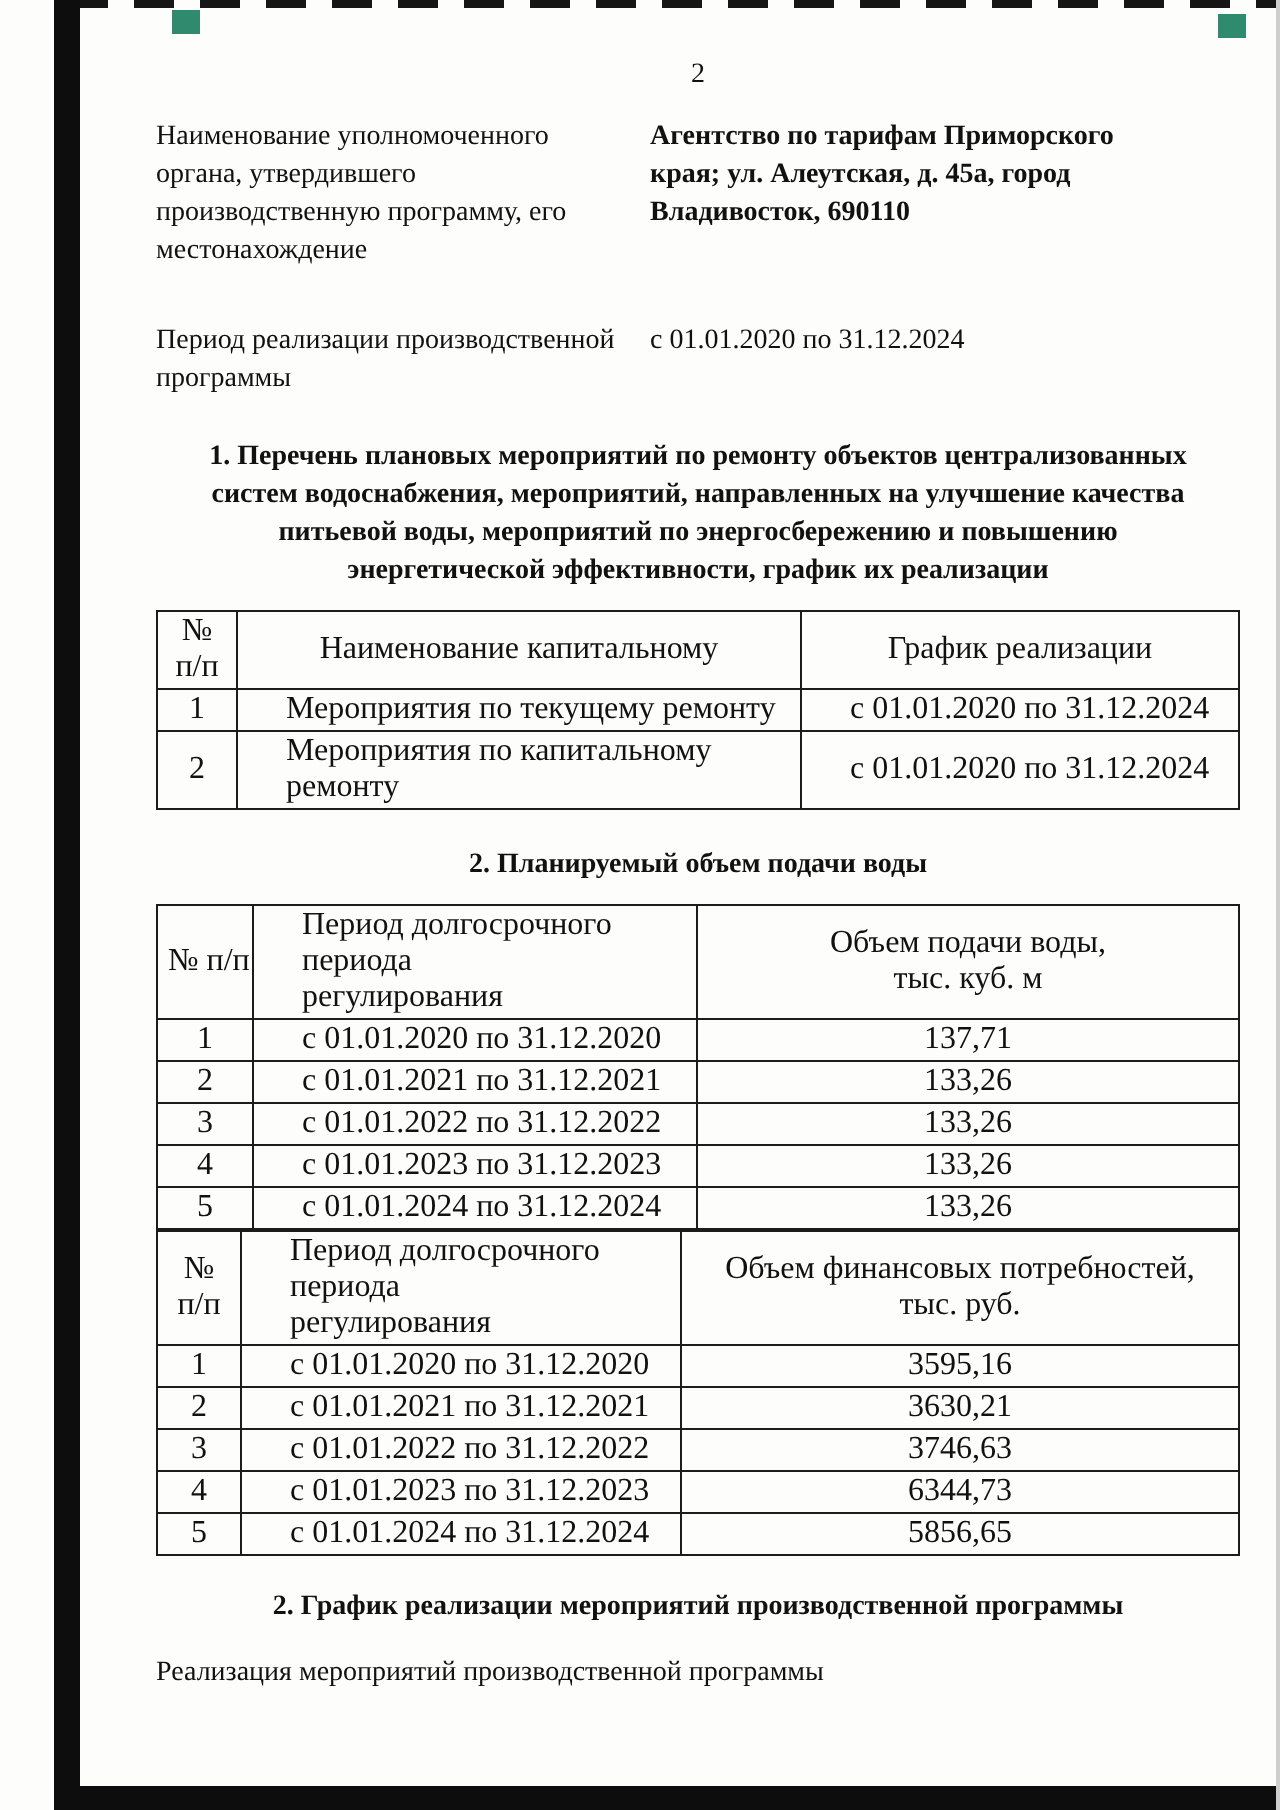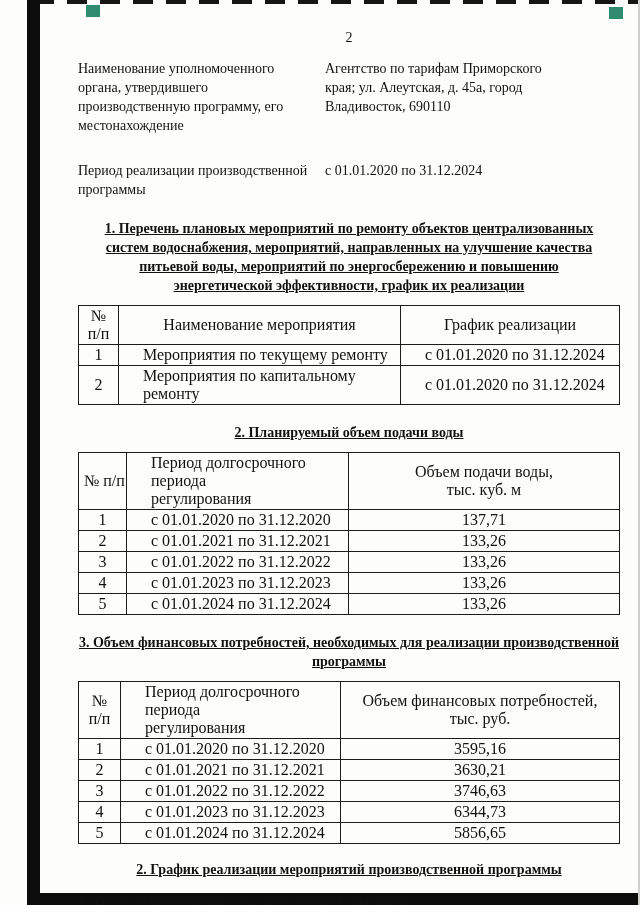--- a/index.html
+++ b/index.html
@@ -36,28 +36,27 @@
   .page-number { text-align: center; margin-bottom: 12px; }
 
   .meta {
     display: grid;
     grid-template-columns: 232px 1fr;
     column-gap: 15px;
     row-gap: 26px;
   }
   .meta-label { }
   .meta-value { }
-  .val-narrow { max-width: 245px; }
+  .val-narrow { max-width: 245px; font-weight: bold; }
 
   .section-title {
     font-weight: bold;
     text-align: center;
     line-height: 19px;
     margin: 18px 0 10px;
-    text-decoration: underline;
   }
   .section-title.s1 { margin: 20px 6px 10px; padding: 0 8px; }
   .section-title.s4 { margin: 16px 0 14px; }
 
   table.doc-table {
     width: 100%;
     border-collapse: collapse;
     table-layout: fixed;
     font-size: 16px;
     line-height: 18px;
@@ -104,21 +103,21 @@
 
     <table class="doc-table t1">
       <colgroup>
           <col style="width:40px">
           <col style="width:282px">
           <col>
         </colgroup>
       <tbody>
           <tr>
         <th>№ п/п</th>
-        <th>Наименование мероприятия</th>
+        <th>Наименование капитальному</th>
         <th>График реализации</th>
       </tr>
       <tr>
         <td>1</td>
         <td class="left">Мероприятия по текущему ремонту</td>
         <td class="left">с 01.01.2020 по 31.12.2024</td>
       </tr>
       <tr>
         <td>2</td>
         <td class="left">Мероприятия по капитальному ремонту</td>
@@ -164,21 +163,20 @@
         <td>133,26</td>
       </tr>
       <tr>
         <td>5</td>
         <td class="left">с 01.01.2024 по 31.12.2024</td>
         <td>133,26</td>
       </tr>
     </tbody>
       </table>
 
-    <div class="section-title s3">3. Объем финансовых потребностей, необходимых для реализации производственной программы</div>
 
     <table class="doc-table t3">
       <colgroup>
           <col style="width:42px">
           <col style="width:220px">
           <col>
         </colgroup>
       <tbody>
           <tr>
         <th>№ п/п</th>

